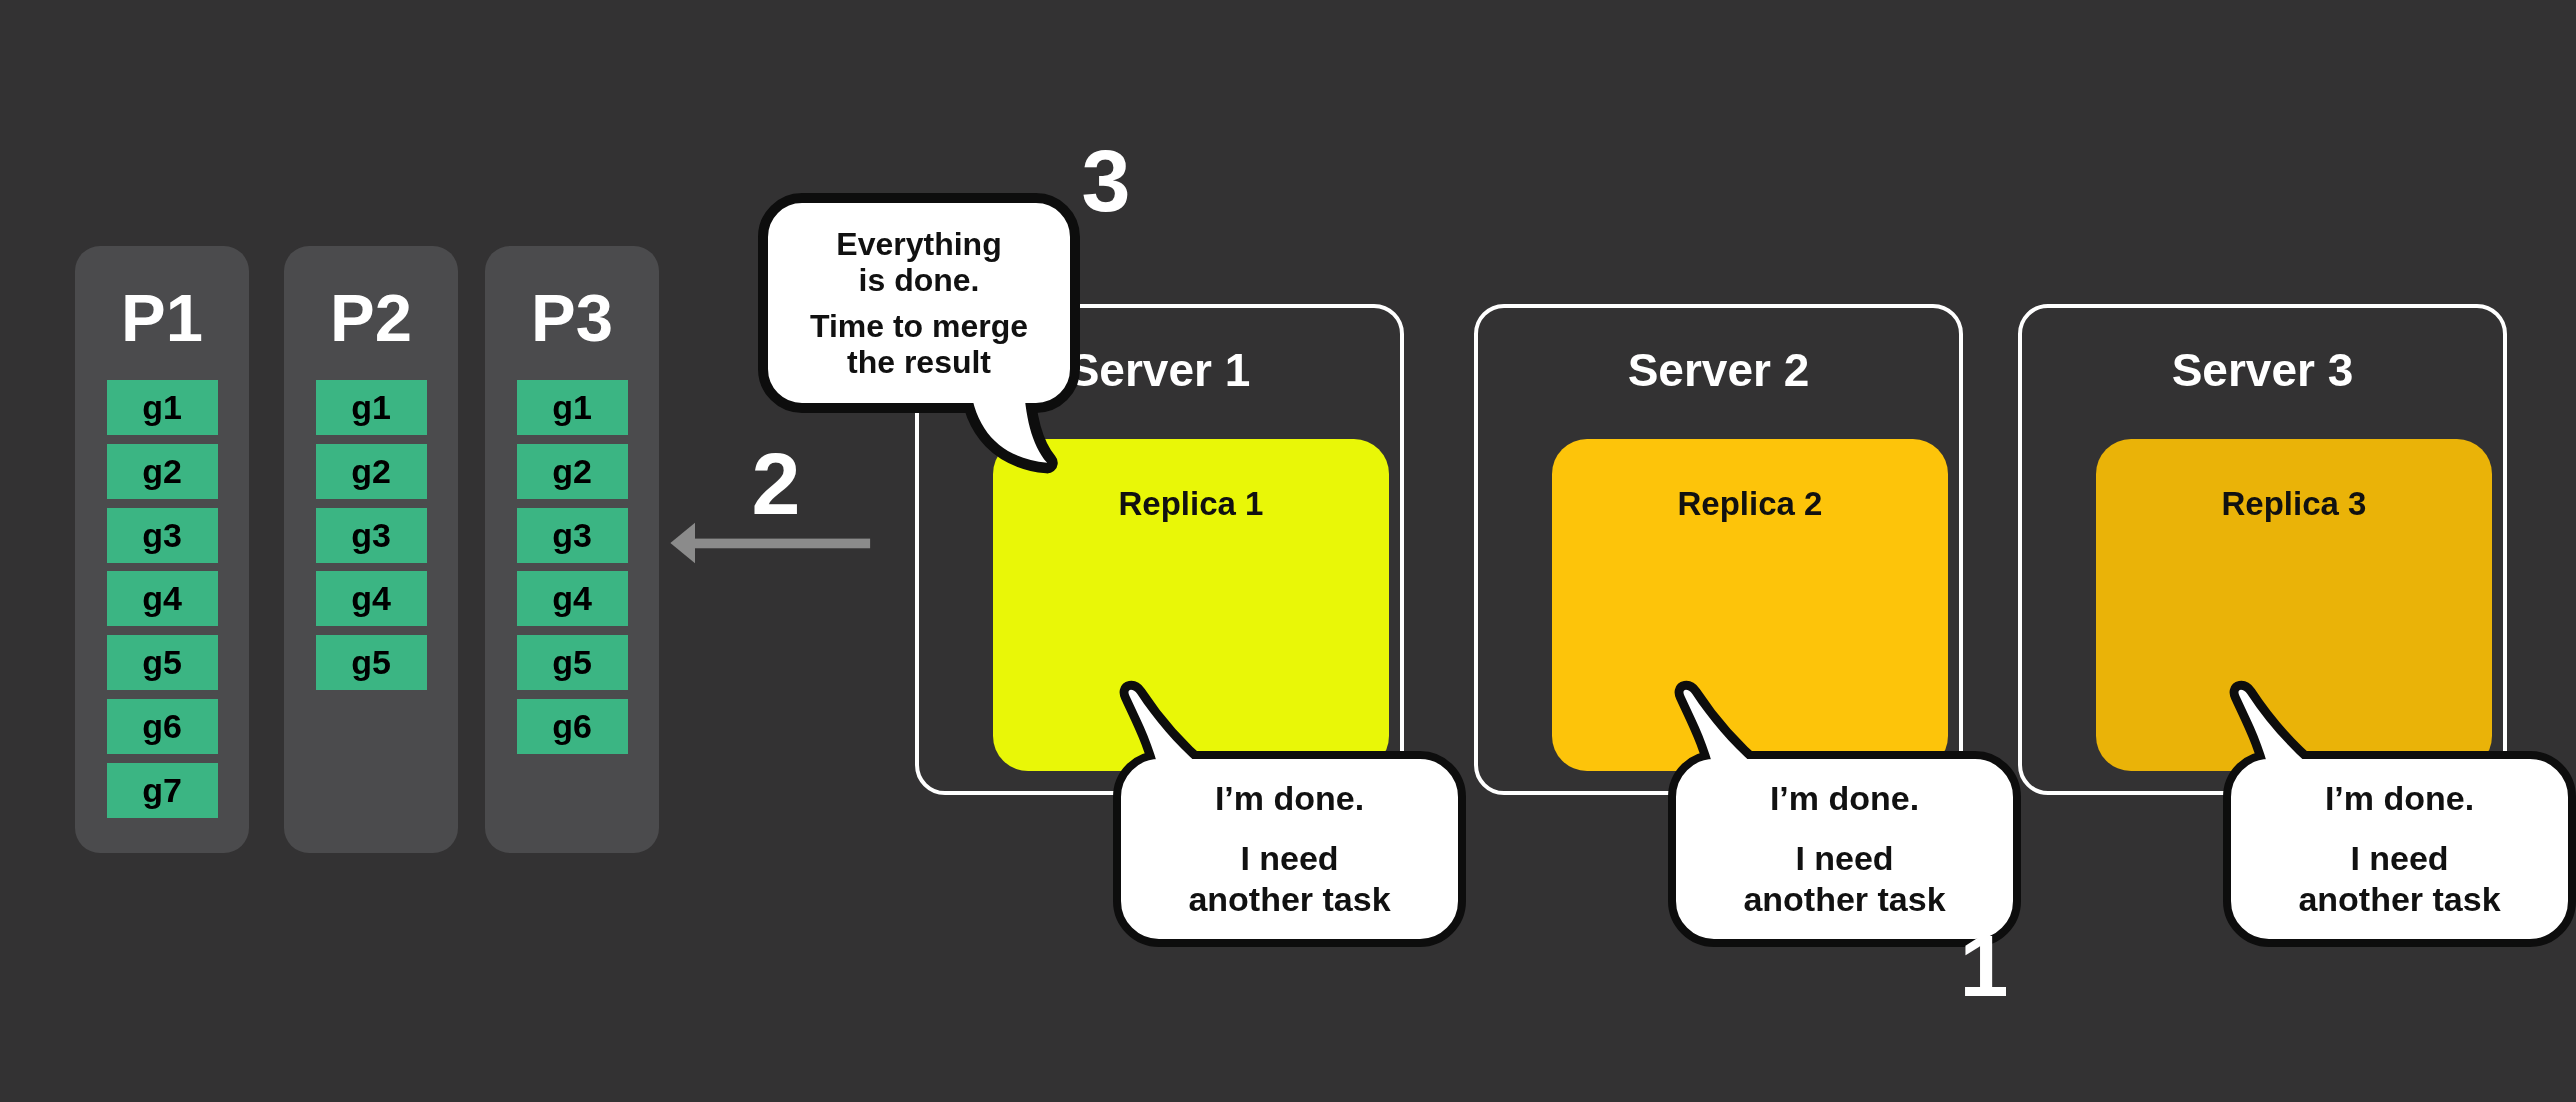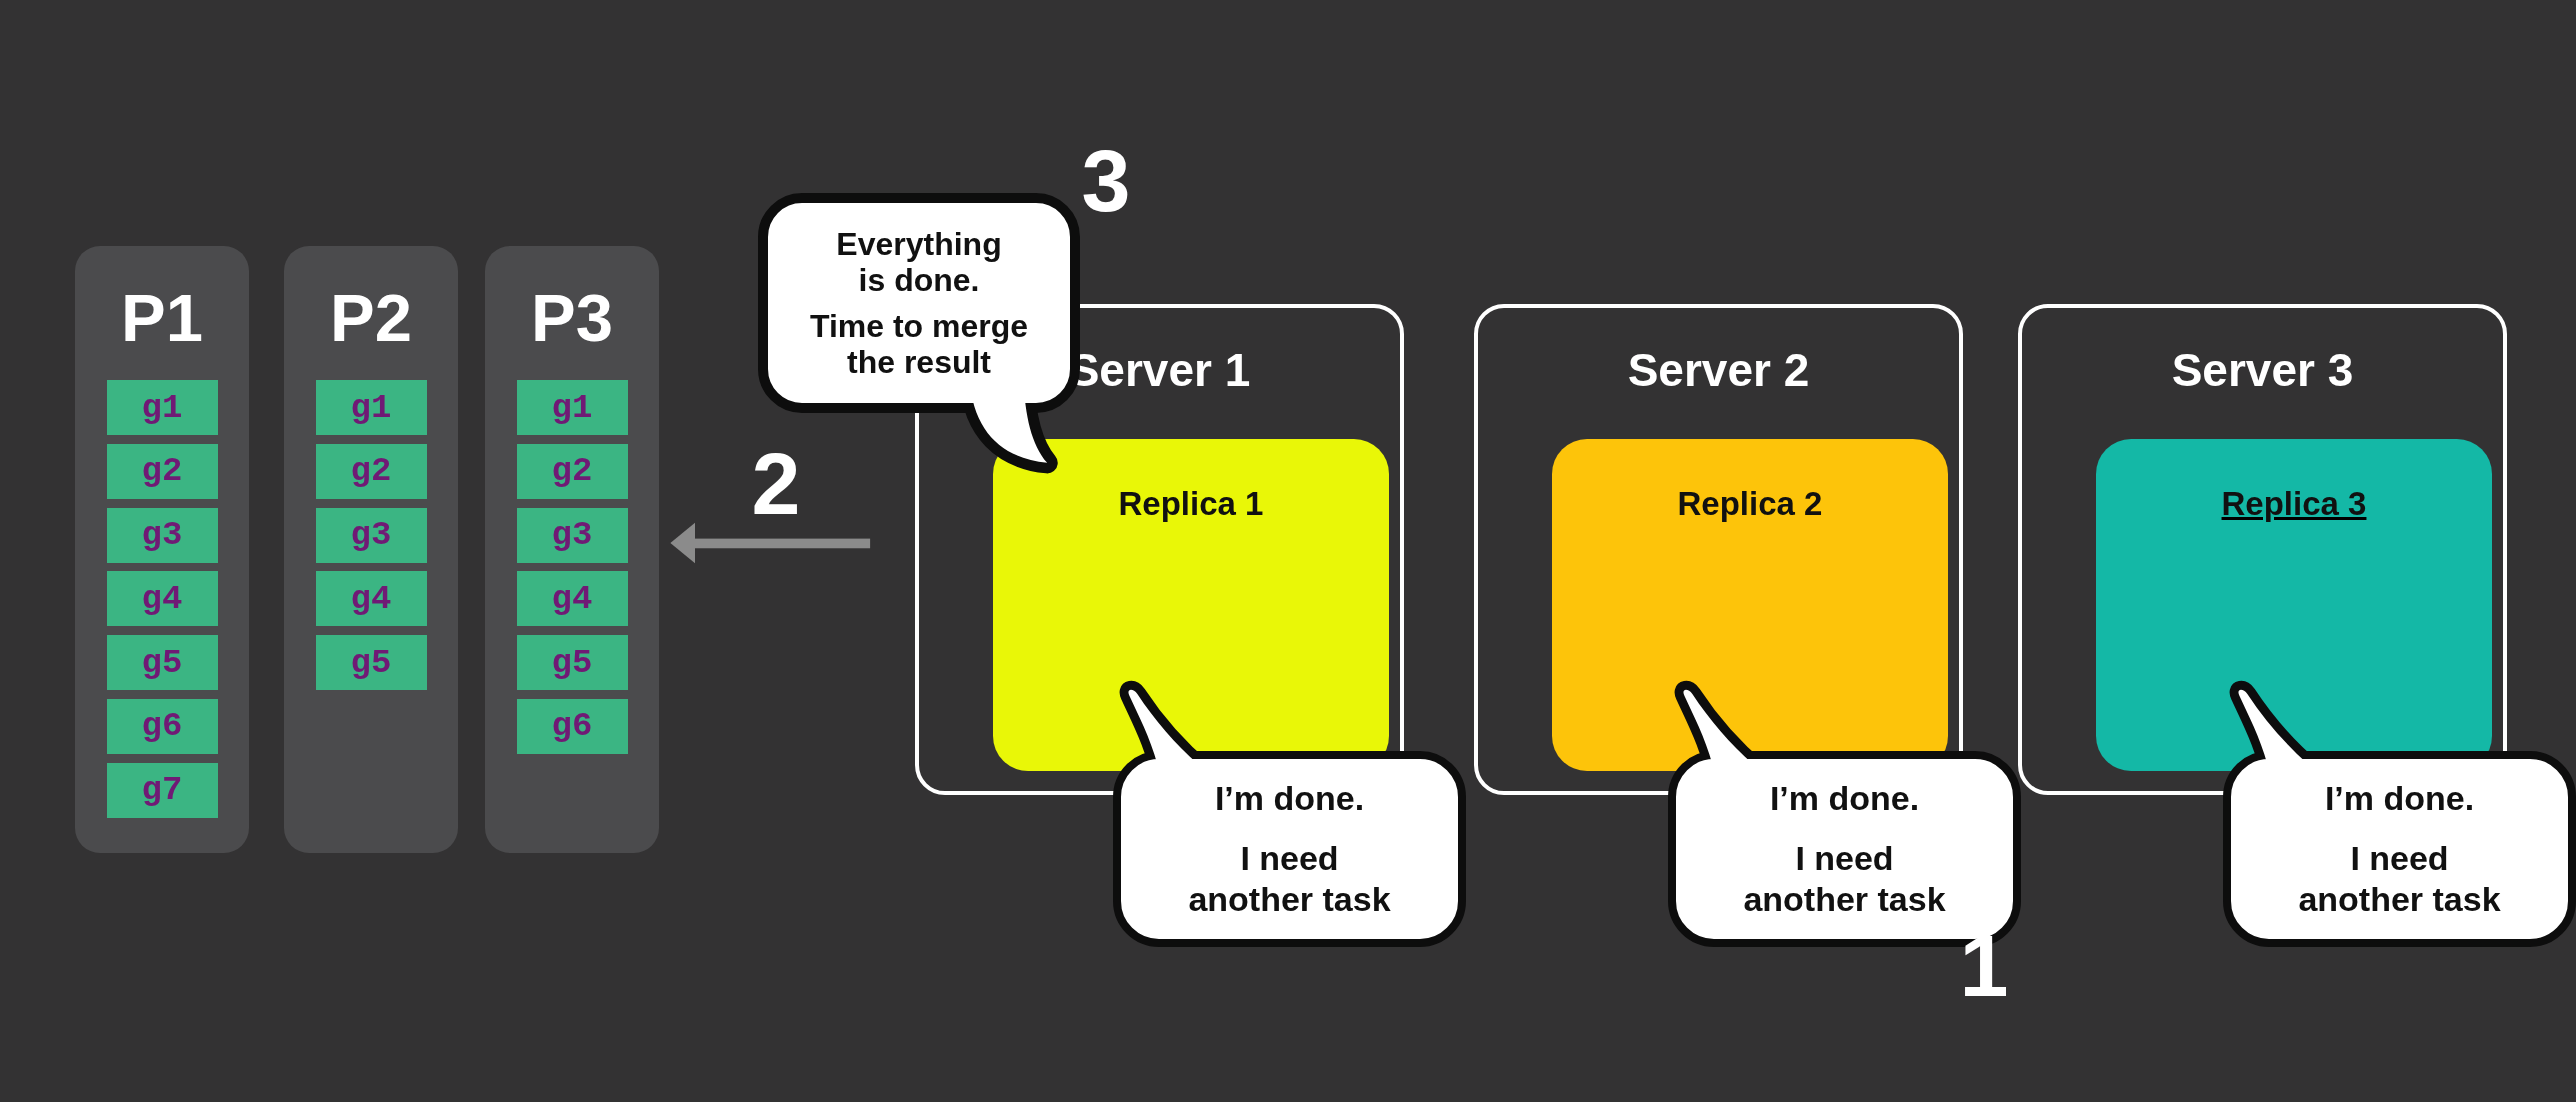--- a/index.html
+++ b/index.html
@@ -14,22 +14,22 @@
     position:absolute;top:246px;width:174px;height:607px;
     background:#4b4b4d;border-radius:25px;z-index:1;
     display:flex;flex-direction:column;align-items:center;
   }
   .partition-title{
     margin-top:23px;margin-bottom:14px;line-height:97px;
     font-size:67px;color:#ffffff;text-align:center;
   }
   .pcell{
     width:111px;height:55px;margin-bottom:8.8px;flex:none;
-    background:#3bb583;color:#701a75;font-size:34px;
-    display:flex;align-items:center;justify-content:center;font-family:Liberation Mono, monospace;
+    background:#3bb583;color:#000000;font-size:34px;
+    display:flex;align-items:center;justify-content:center;
   }
   
   .server-box{
     position:absolute;top:304px;width:489px;height:491px;
     border:4.4px solid #ffffff;border-radius:30px;z-index:1;box-sizing:border-box;
   }
   .server-title{
     position:absolute;top:39px;left:0;width:100%;text-align:center;
     color:#ffffff;font-size:46px;line-height:1;
   }
@@ -122,21 +122,21 @@
 
   <div class="server-box" style="left:1474px">
     <div class="server-title">Server 2</div>
     <div class="replica" style="background: rgb(253, 196, 10);">
       <div class="replica-label">Replica 2</div>
     </div>
   </div>
 
   <div class="server-box" style="left:2018px">
     <div class="server-title">Server 3</div>
-    <div class="replica" style="background: #14b8a6; text-decoration: underline;">
+    <div class="replica" style="background: #eab308;">
       <div class="replica-label">Replica 3</div>
     </div>
   </div>
 
   <div class="step-num num-3">3</div>
   <div class="bubble merge-bubble">
     <svg class="tail-outline merge-tail" viewBox="0 0 160 140">
       <path d="M 20 10 C 24 70 58 100 108 105 C 90 84 83 52 81 10 Z" fill="#ffffff" stroke="#0d0d0d" stroke-width="24" stroke-linejoin="round"></path>
     </svg>
     <div class="bubble-box"></div>

